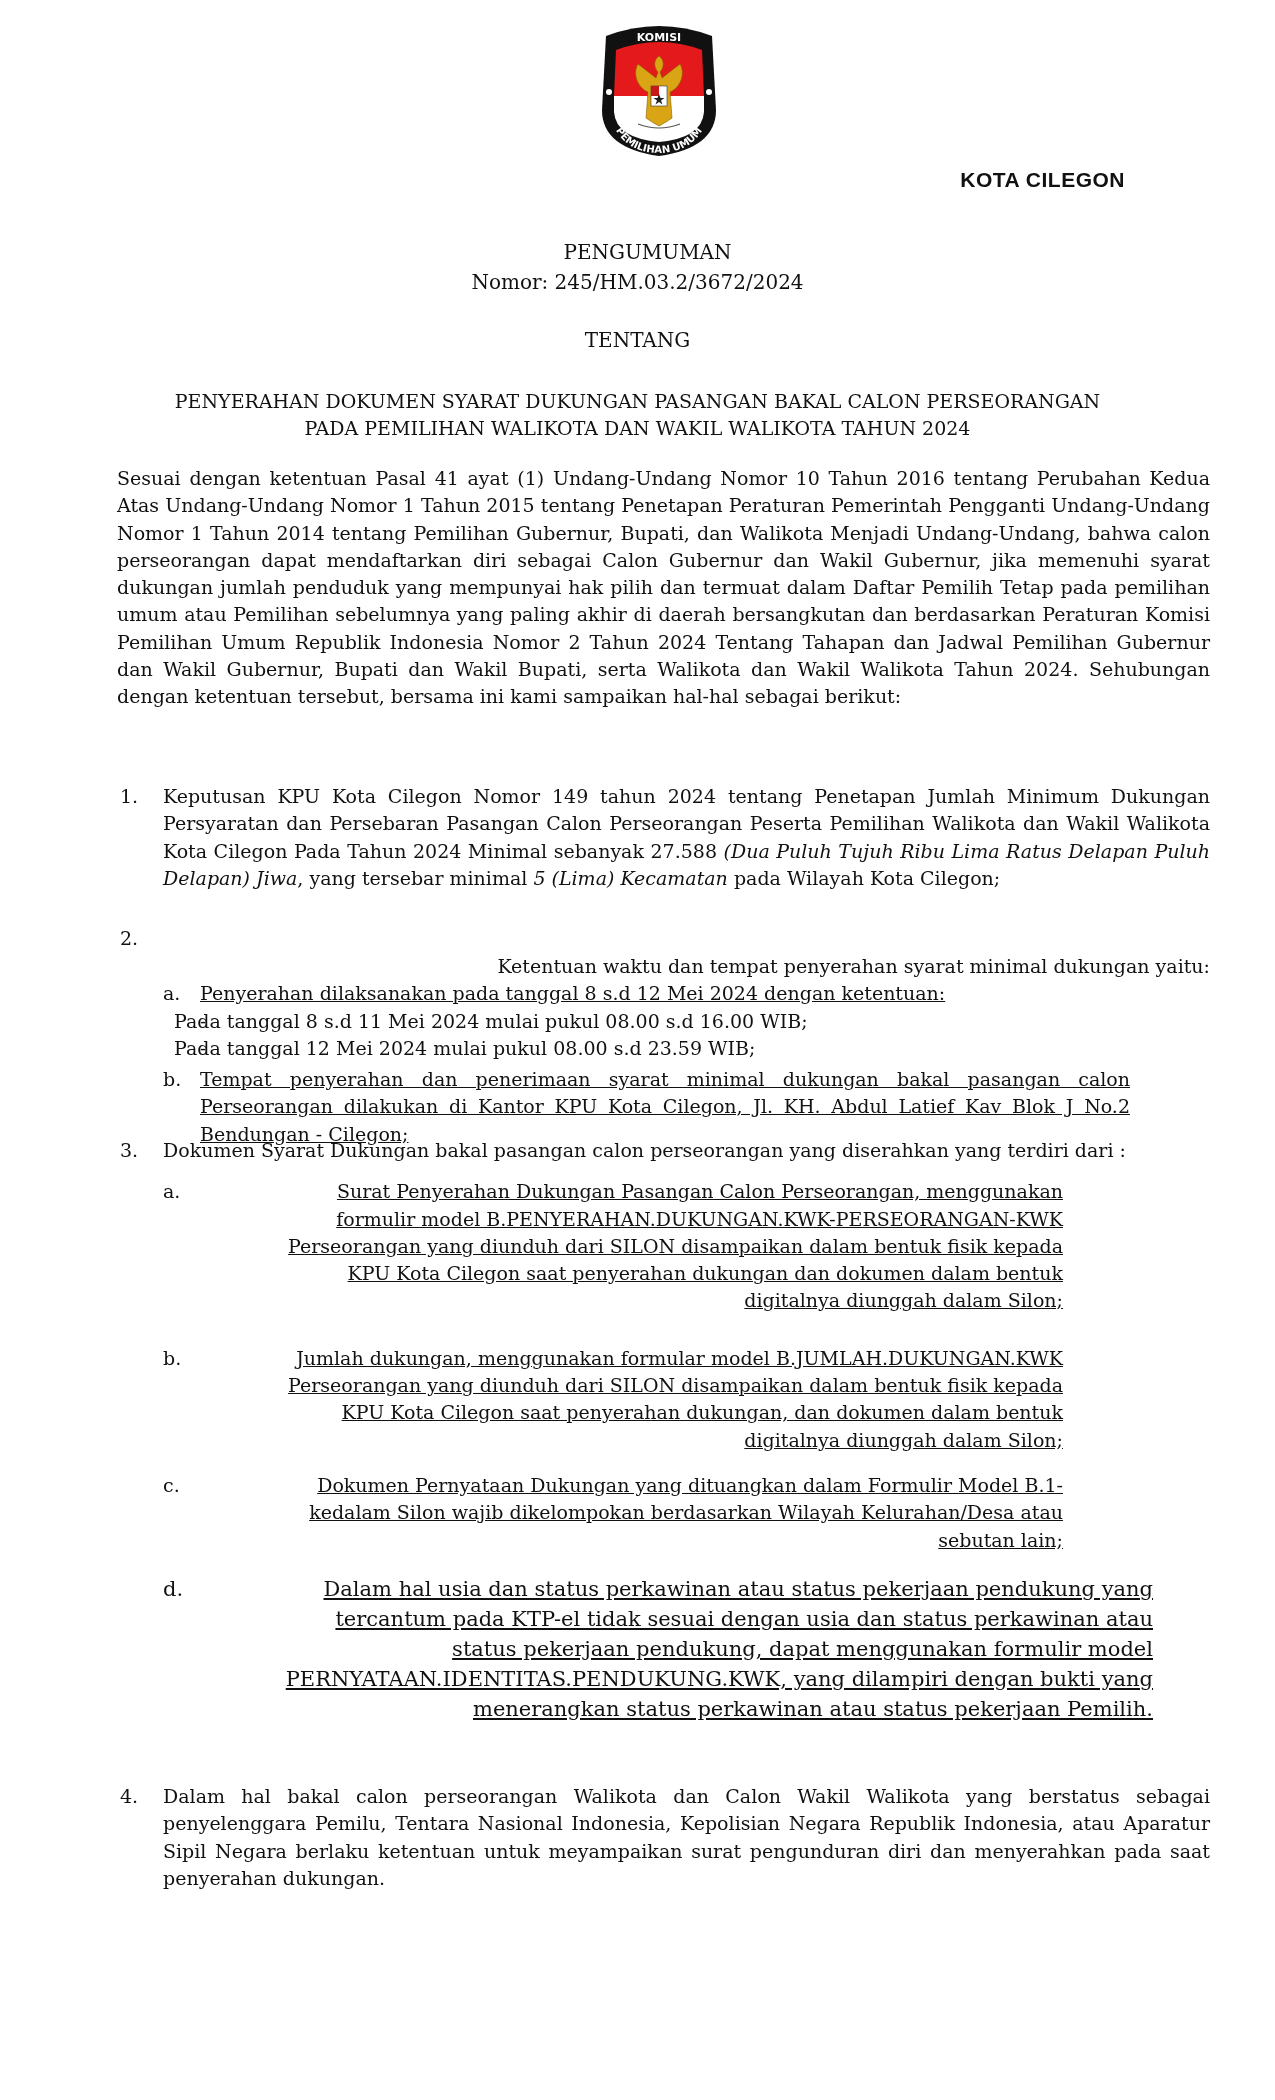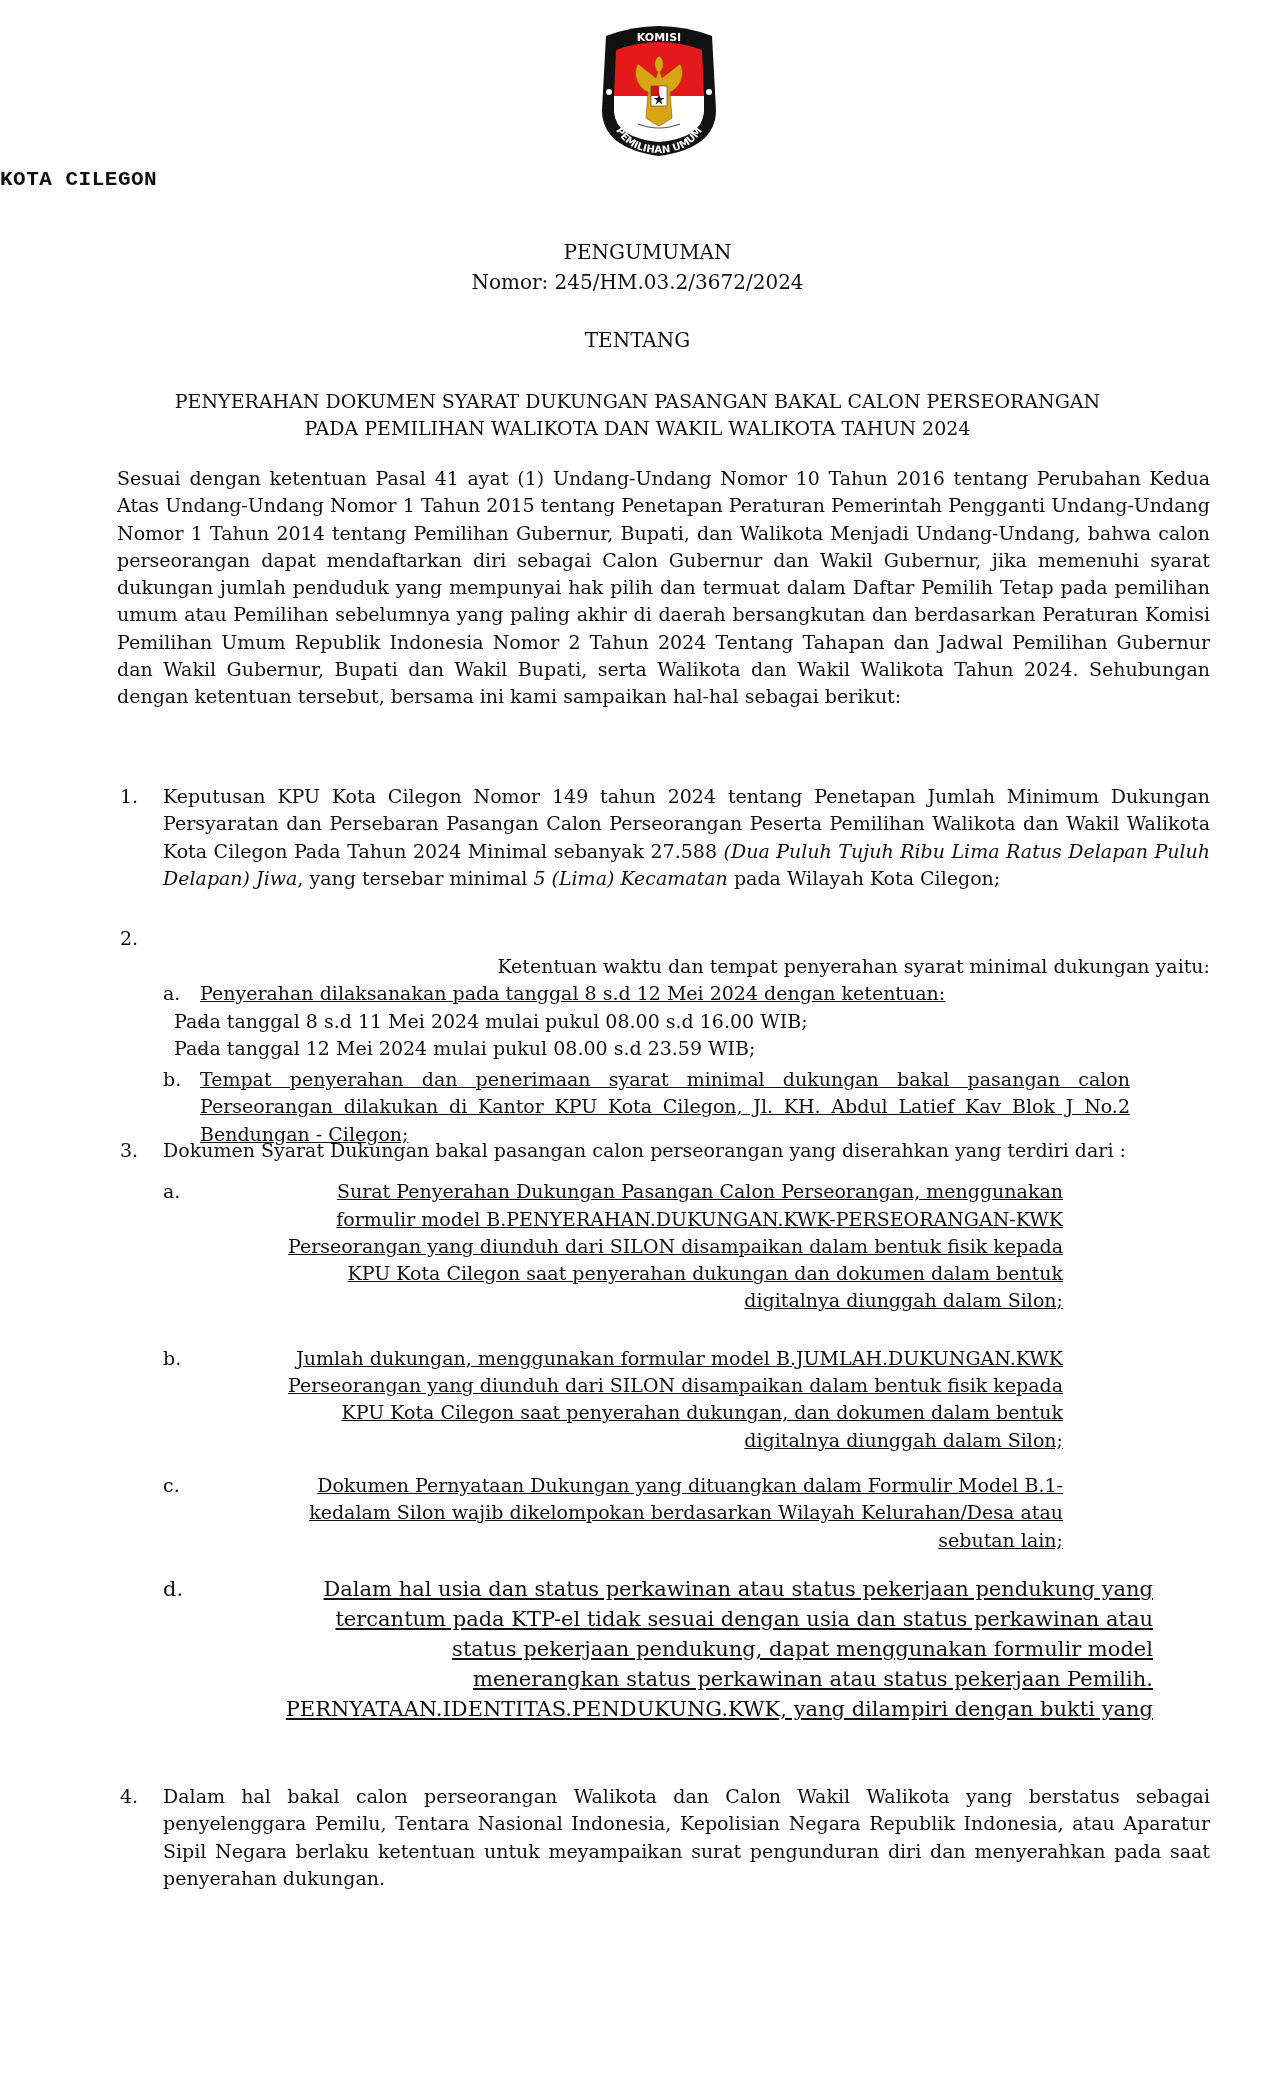--- a/index.html
+++ b/index.html
@@ -4,22 +4,22 @@
 <style>
   html, body { margin: 0; padding: 0; background: #ffffff; }
   body {
     width: 1275px; height: 2100px; position: relative; overflow: hidden;
     font-family: "DejaVu Serif", "Liberation Serif", serif;
     color: #111111;
   }
   .abs { position: absolute; }
   #logo { left: 598px; top: 22px; width: 122px; height: 136px; }
   #city {
-    left: 0; width: 1125px; top: 168px; text-align: left;
-    font-family: Liberation Mono, monospace; font-weight: bold; font-size: 21px; letter-spacing: 0.5px;
+    left: 0; width: 1125px; top: 168px; text-align: right;
+    font-family: Liberation Sans, sans-serif; font-weight: bold; font-size: 21px; letter-spacing: 0.5px;
   }
   .center {
     left: 0; width: 1275px; text-align: center; font-size: 20px; line-height: 29px;
   }
   .t-title { font-size: 19px; line-height: 28px; }
   #intro {
     left: 117px; width: 1093px; top: 465px;
     font-size: 19px; line-height: 27.3px; text-align: justify;
   }
   .item { left: 117px; width: 1093px; font-size: 19px; line-height: 27.3px; }
@@ -129,22 +129,22 @@
       <div>sebutan lain;</div>
     </div>
   </div>
 
   <div class="sub sub3 big" style="margin-top:20px;">
     <span class="lab">d.</span>
     <div class="txt">
       <div>Dalam hal usia dan status perkawinan atau status pekerjaan pendukung yang</div>
       <div>tercantum pada KTP-el tidak sesuai dengan usia dan status perkawinan atau</div>
       <div>status pekerjaan pendukung, dapat menggunakan formulir model</div>
+      <div>PERNYATAAN.IDENTITAS.PENDUKUNG.KWK, yang dilampiri dengan bukti yang</div>
       <div>menerangkan status perkawinan atau status pekerjaan Pemilih.</div>
-      <div>PERNYATAAN.IDENTITAS.PENDUKUNG.KWK, yang dilampiri dengan bukti yang</div>
     </div>
   </div>
 </div>
 
 <div class="abs item" style="top:1783px;">
   <span class="num">4.</span>
   <div class="body">Dalam hal bakal calon perseorangan Walikota dan Calon Wakil Walikota yang berstatus sebagai penyelenggara Pemilu, Tentara Nasional Indonesia, Kepolisian Negara Republik Indonesia, atau Aparatur Sipil Negara berlaku ketentuan untuk meyampaikan surat pengunduran diri dan menyerahkan pada saat penyerahan dukungan.</div>
 </div>
 
 </body></html>

